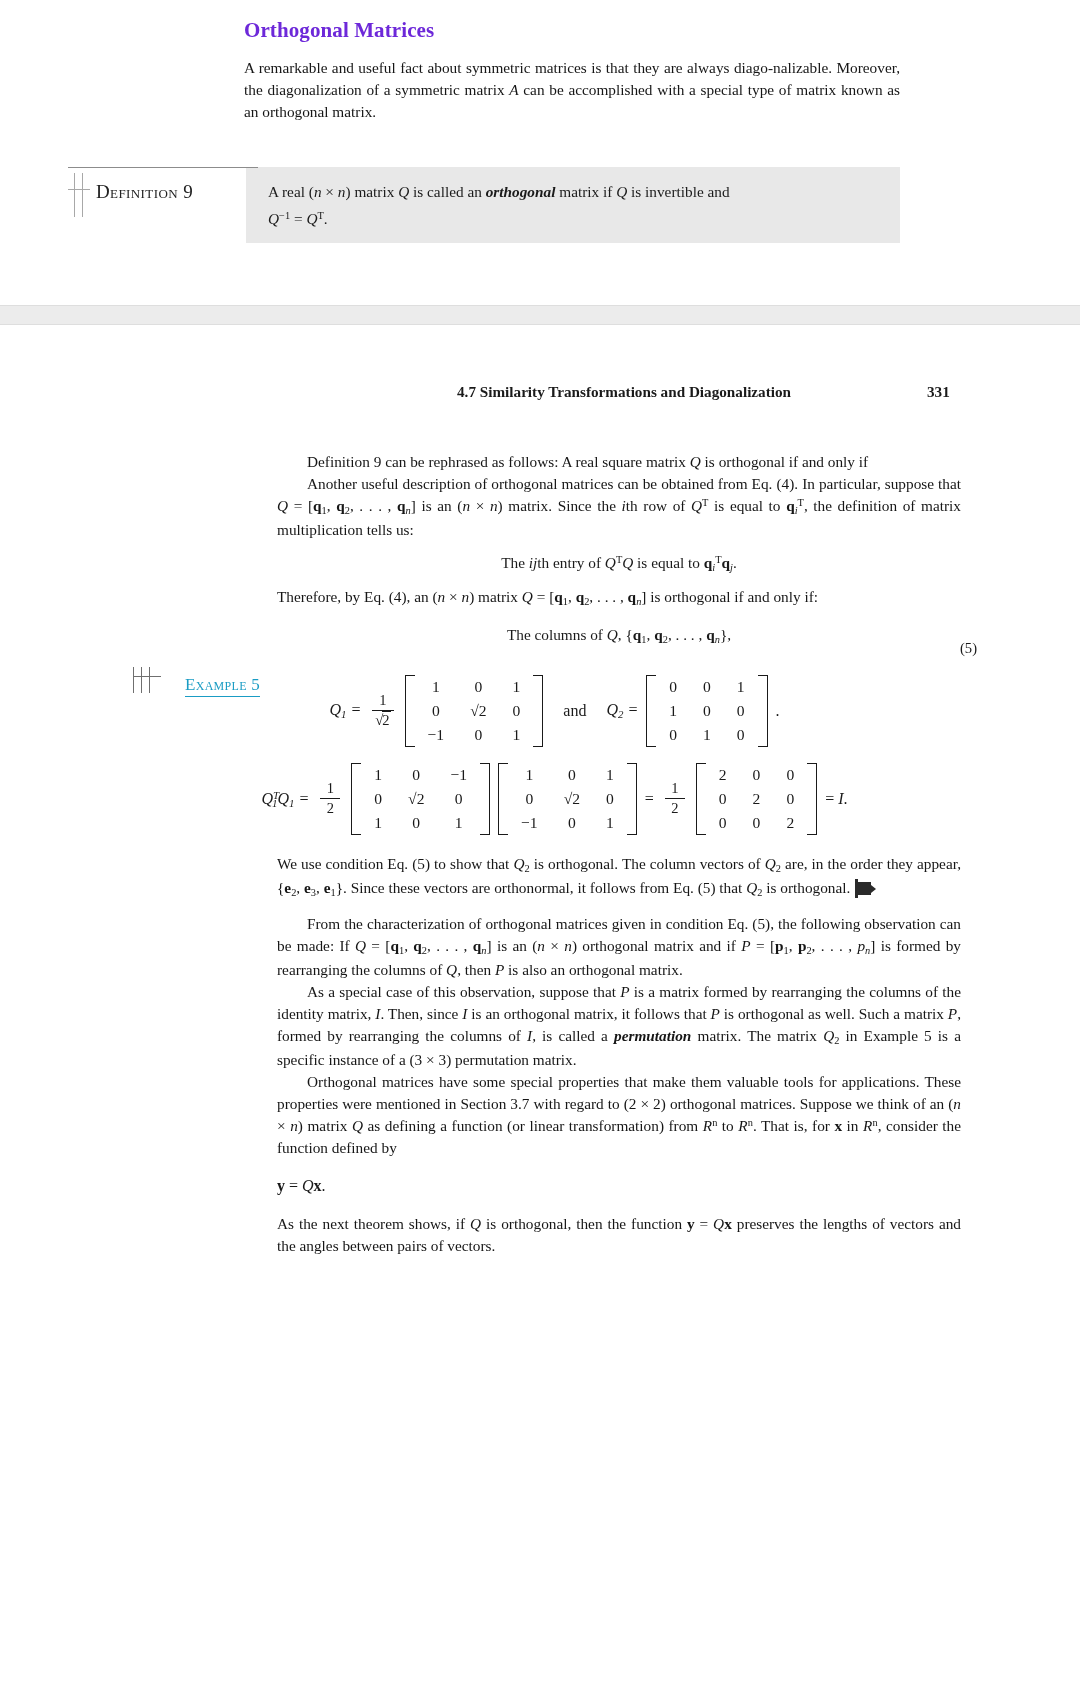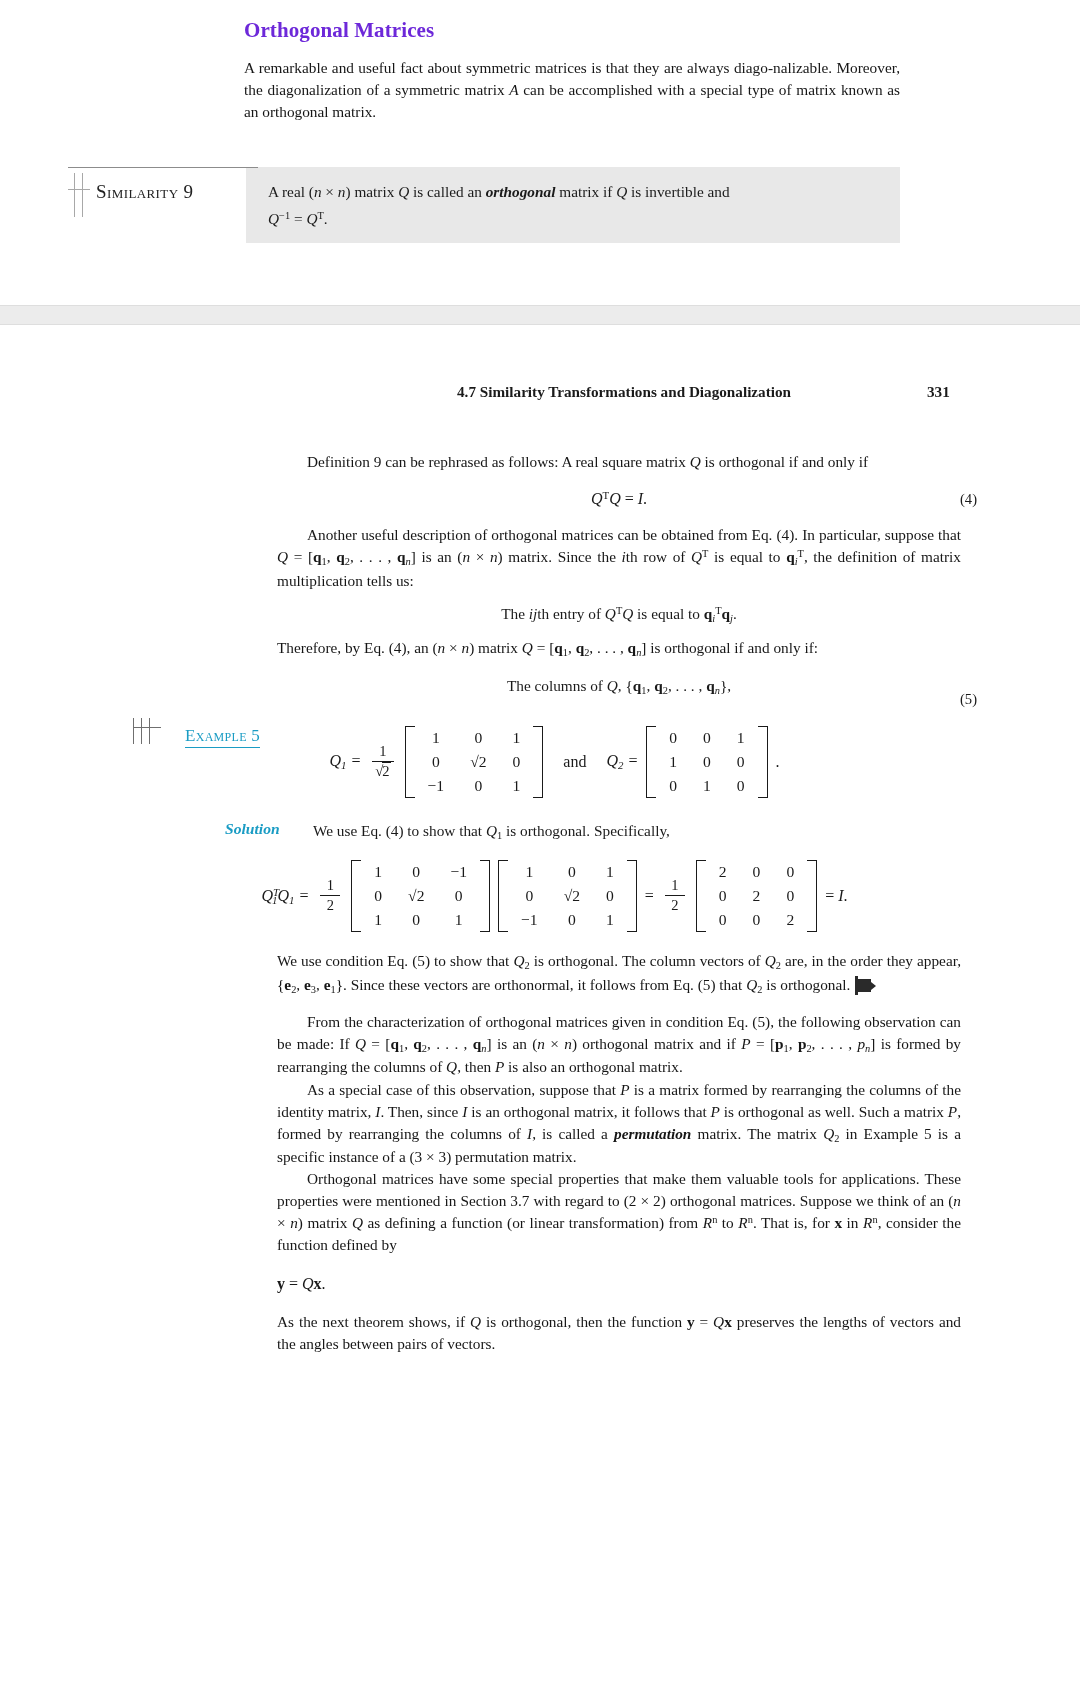--- a/index.html
+++ b/index.html
@@ -163,21 +163,21 @@
     </div>
 
     <div class="defbox">
       <div class="shade"></div>
       <div class="rule"></div>
       <div class="tick-v1"></div>
       <div class="tick-v2"></div>
       <div class="tick-h"></div>
 
       <div class="def-label">
-        <span>Similarity</span>
+        <span>Definition</span>
         <span class="num">9</span>
       </div>
 
       <div class="def-body">
         <span>A real (</span><i>n</i><span> × </span><i>n</i><span>) matrix </span><i>Q</i><span> is called an </span><span class="bi">orthogonal</span><span> matrix if </span><i>Q</i><span> is invertible and</span>
         <div style="margin-top:5px;">
           <i>Q</i><sup>−1</sup><span> = </span><i>Q</i><sup>T</sup><span>.</span>
         </div>
       </div>
     </div>
@@ -191,24 +191,20 @@
       <div class="title">4.7  Similarity Transformations and Diagonalization</div>
       <div class="pageno">331</div>
     </div>
 
     <div class="col">
 
       <div class="body-text indent">
         <span>Definition 9 can be rephrased as follows:  A real square matrix </span><i>Q</i><span> is orthogonal if and only if</span>
       </div>
 
-      <div class="eqline">
-        <i>Q</i><sup>T</sup><i>Q</i><span> = </span><i>I</i><span>.</span>
-        <span class="eqnum">(4)</span>
-      </div>
 
       <div class="body-text indent">
         <span>Another useful description of orthogonal matrices can be obtained from Eq. (4).  In particular, suppose that </span><i>Q</i><span> = [</span><span class="vec">q</span><sub>1</sub><span>, </span><span class="vec">q</span><sub>2</sub><span>, . . . , </span><span class="vec">q</span><sub><i>n</i></sub><span>] is an (</span><i>n</i><span> × </span><i>n</i><span>) matrix.  Since the </span><i>i</i><span>th row of </span><i>Q</i><sup>T</sup><span> is equal to </span><span class="vec">q</span><sub><i>i</i></sub><sup>T</sup><span>, the definition of matrix multiplication tells us:</span>
       </div>
 
       <div class="centered">
         <span>The </span><i>i</i><i>j</i><span>th entry of </span><i>Q</i><sup>T</sup><i>Q</i><span> is equal to </span><span class="vec">q</span><sub><i>i</i></sub><sup>T</sup><span class="vec">q</span><sub><i>j</i></sub><span>.</span>
       </div>
 
       <div class="body-text">
@@ -286,26 +282,20 @@
               <span class="mcell">0</span>
               <span class="mcell">1</span>
               <span class="mcell">0</span>
             </span>
         </span>
         <span class="brk r"></span>
       </span>
       <span>.</span>
     </div>
 
-    <div class="marker-row" style="margin-top:22px;">
-      <div class="sol-label">Solution</div>
-      <div class="sol-text">
-        <span>We use Eq. (4) to show that </span><i>Q</i><sub>1</sub><span> is orthogonal.  Specifically,</span>
-      </div>
-    </div>
 
     <div class="mathrow" style="margin-top:16px;">
       <span class="lbl"><i>Q</i><sup>T</sup><sub style="margin-left:-7px;">1</sub><i>Q</i><sub>1</sub><span> = </span></span>
 
       <span class="frac">
         <span class="num">1</span>
         <span class="bar"></span>
         <span class="den">2</span>
       </span>
 

